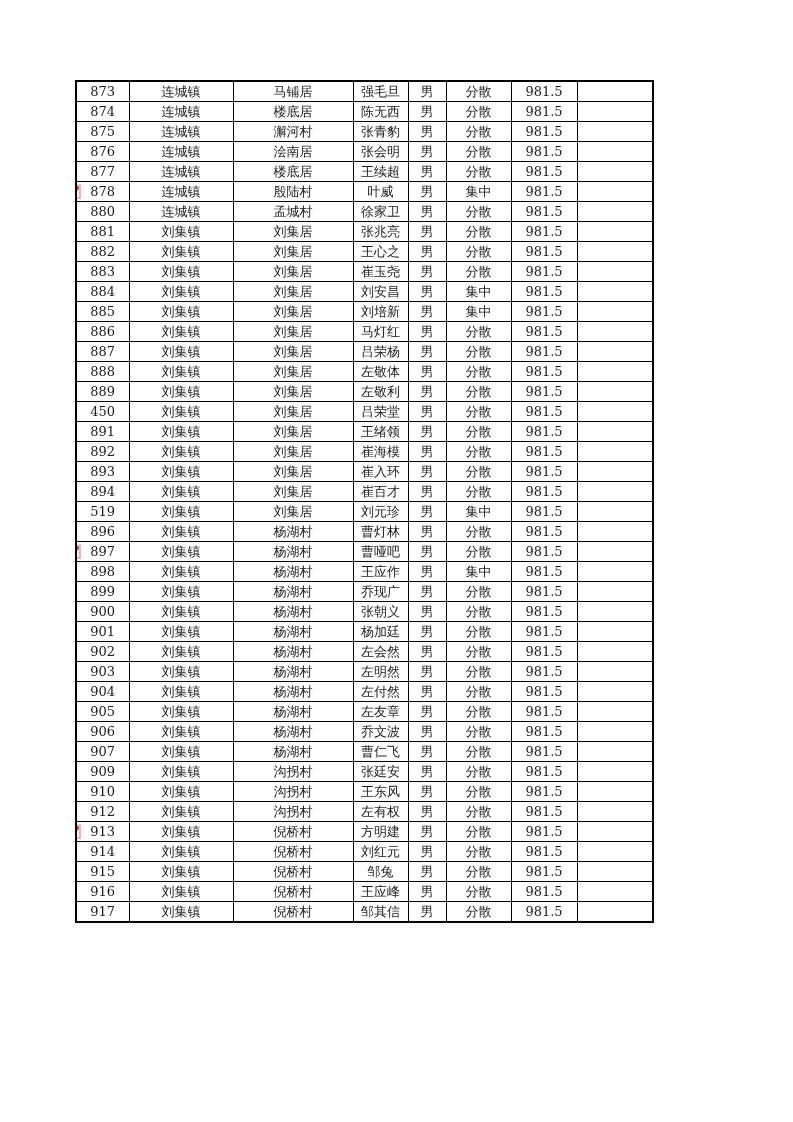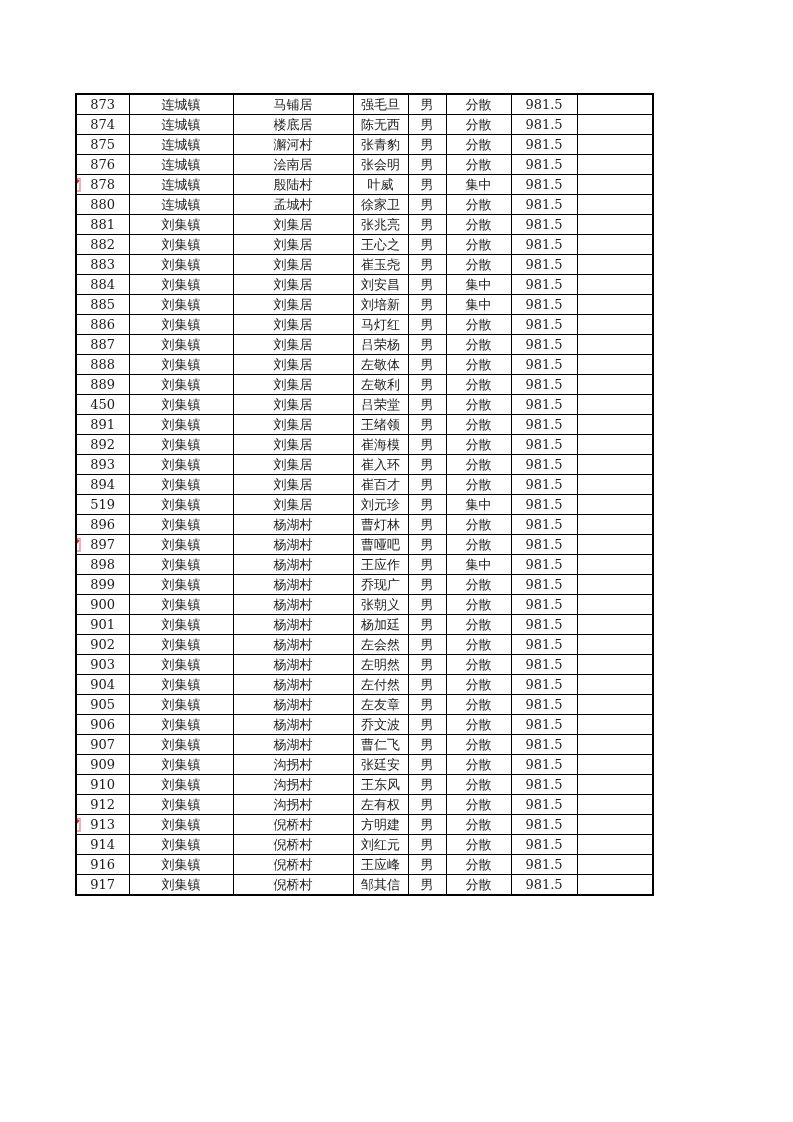--- a/index.html
+++ b/index.html
@@ -11,21 +11,21 @@
     width: 793px;
     height: 1122px;
     overflow: hidden;
     position: relative;
     font-family: "DejaVu Serif", "Liberation Serif", serif;
     color: #1a1a1a;
   }
   .sheet {
     position: absolute;
     left: 75px;
-    top: 93px;
+    top: 80px;
   }
   table.grid {
     border-collapse: collapse;
     table-layout: fixed;
     width: 577px;
     border: 2px solid #000000;
   }
   table.grid td {
     border: 1px solid #000000;
     height: 19px;
@@ -100,20 +100,30 @@
           <td><span>876</span></td>
           <td><span>连城镇</span></td>
           <td><span>浍南居</span></td>
           <td><span>张会明</span></td>
           <td><span>男</span></td>
           <td><span>分散</span></td>
           <td><span>981.5</span></td>
           <td><span></span></td>
         </tr>
         <tr>
+          <td><span>877</span></td>
+          <td><span>连城镇</span></td>
+          <td><span>楼底居</span></td>
+          <td><span>王续超</span></td>
+          <td><span>男</span></td>
+          <td><span>分散</span></td>
+          <td><span>981.5</span></td>
+          <td><span></span></td>
+        </tr>
+        <tr>
           <td class="has-marker"><span class="marker">
               <svg width="15" height="16" viewBox="0 0 15 16">
                 <rect x="1.5" y="1.5" width="11.5" height="12.5" fill="#ffffff" stroke="#ee9aa8" stroke-width="1.6"></rect>
                 <path d="M3.6 11.4 L10.4 3.9" stroke="#cb2a2a" stroke-width="3.2" stroke-linecap="round" fill="none"></path>
                 <path d="M2.2 14.2 L5 13.2 L3 11.2 Z" fill="#401313"></path>
               </svg>
             </span><span>878</span></td>
           <td><span>连城镇</span></td>
           <td><span>殷陆村</span></td>
           <td><span>叶威</span></td>
@@ -458,20 +468,30 @@
           <td><span>914</span></td>
           <td><span>刘集镇</span></td>
           <td><span>倪桥村</span></td>
           <td><span>刘红元</span></td>
           <td><span>男</span></td>
           <td><span>分散</span></td>
           <td><span>981.5</span></td>
           <td><span></span></td>
         </tr>
         <tr>
+          <td><span>915</span></td>
+          <td><span>刘集镇</span></td>
+          <td><span>倪桥村</span></td>
+          <td><span>邹兔</span></td>
+          <td><span>男</span></td>
+          <td><span>分散</span></td>
+          <td><span>981.5</span></td>
+          <td><span></span></td>
+        </tr>
+        <tr>
           <td><span>916</span></td>
           <td><span>刘集镇</span></td>
           <td><span>倪桥村</span></td>
           <td><span>王应峰</span></td>
           <td><span>男</span></td>
           <td><span>分散</span></td>
           <td><span>981.5</span></td>
           <td><span></span></td>
         </tr>
         <tr>

